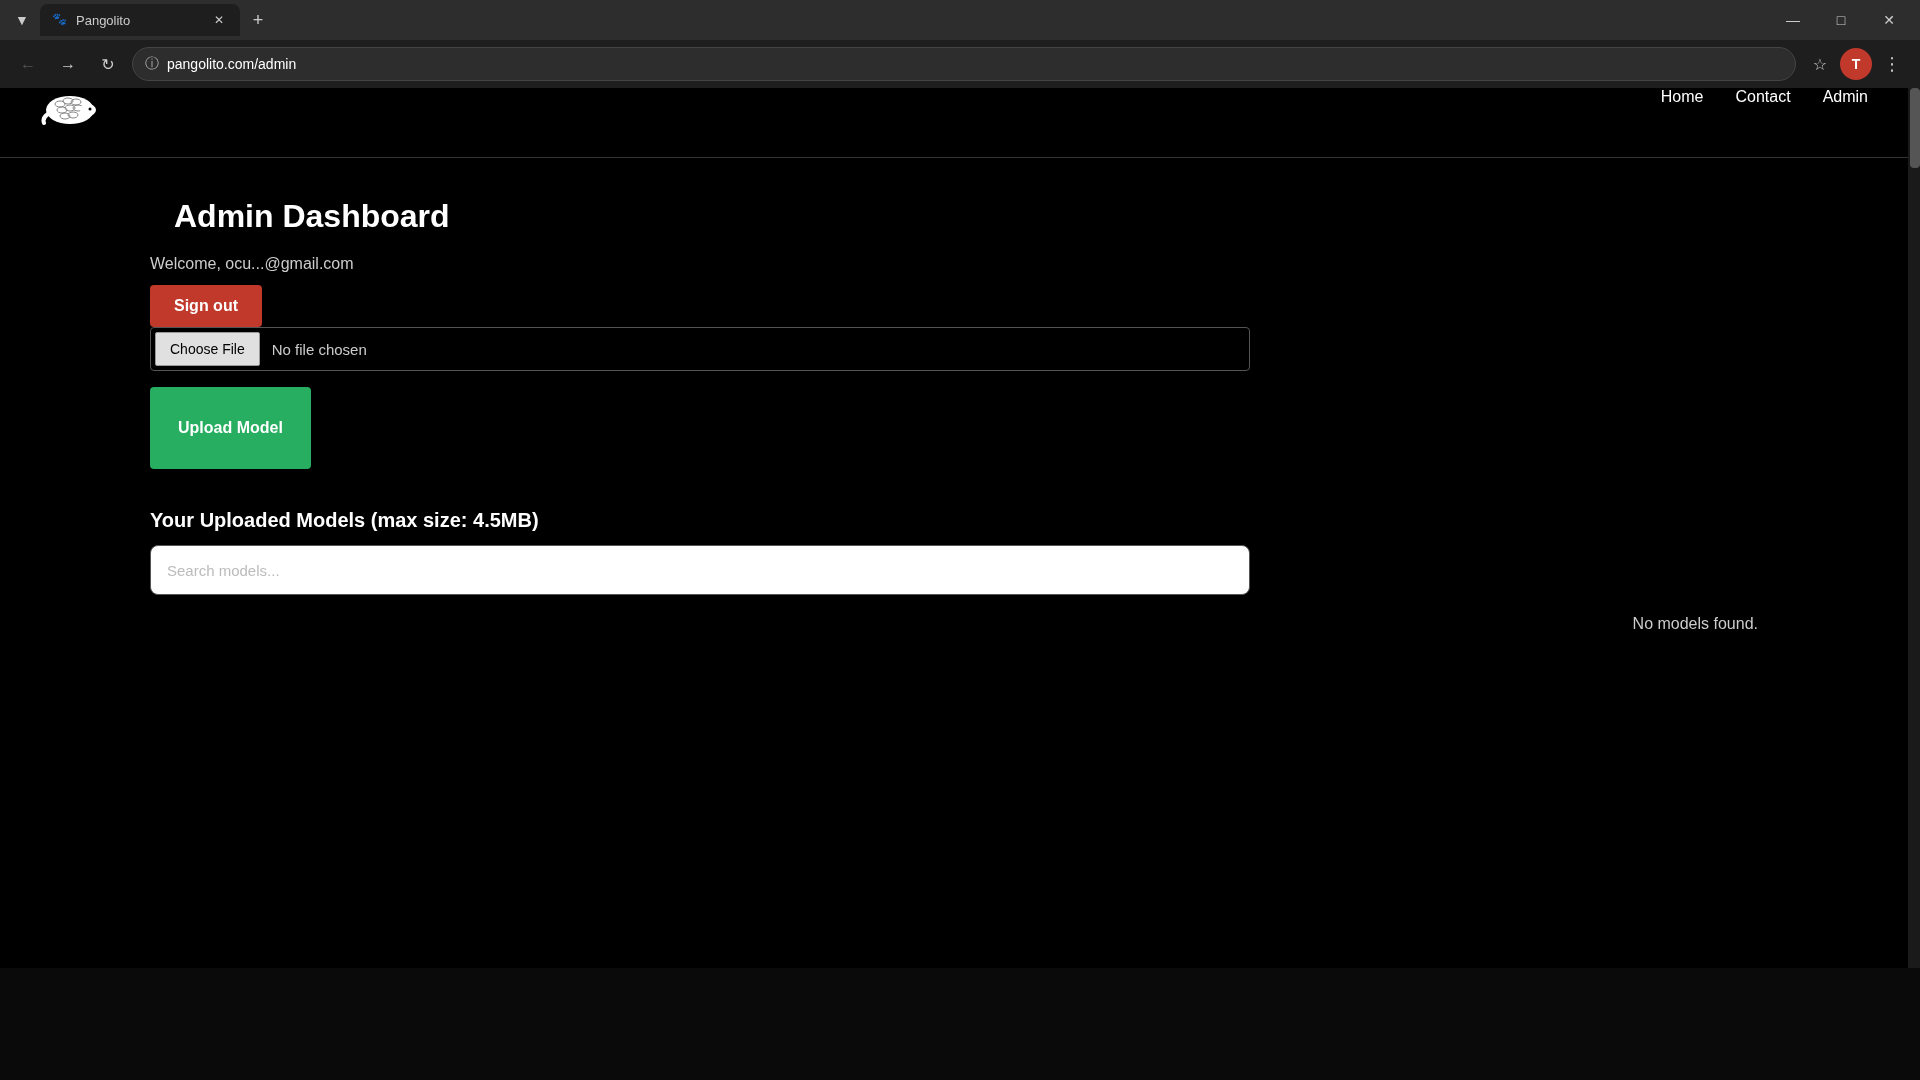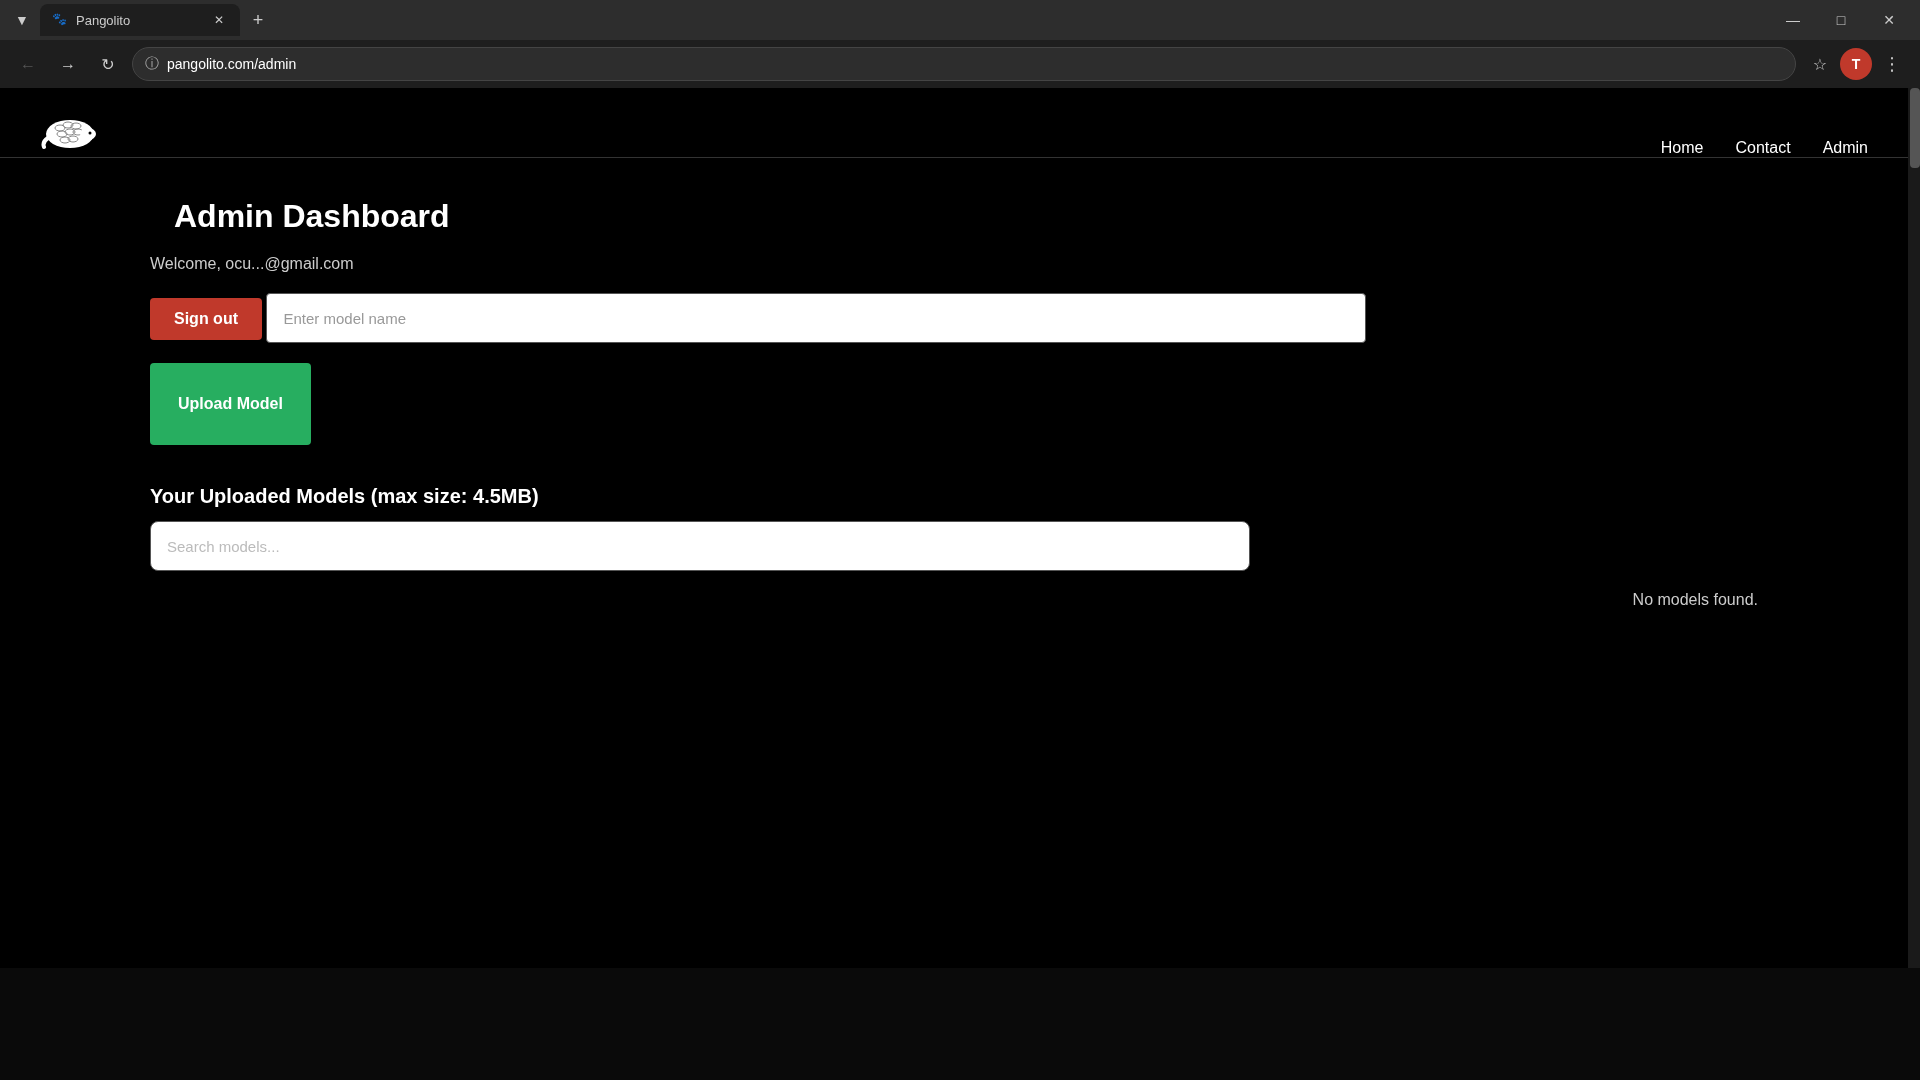--- a/index.html
+++ b/index.html
@@ -252,21 +252,21 @@
       min-height: 880px;
       width: calc(100% - 12px);
     }
 
     
     .site-navbar {
       background: #000;
       border-bottom: 1px solid #333;
       height: 70px;
       display: flex;
-      align-items: flex-end;
+      align-items: flex-start;
       padding: 0 40px;
     }
 
     .site-logo {
       display: flex;
       align-items: center;
       gap: 10px;
     }
 
     .logo-img {
@@ -297,21 +297,21 @@
       font-size: 32px;
       font-weight: bold;
       color: #fff;
       margin-bottom: 20px;
       margin-left: 24px;
     }
 
     .welcome-text {
       font-size: 16px;
       color: #ccc;
-      margin-bottom: 20px;
+      margin-bottom: 12px;
     }
 
     .sign-out-btn {
       background: #c0392b;
       color: #fff;
       border: none;
       padding: 12px 24px;
       border-radius: 4px;
       font-size: 16px;
       font-weight: bold;
@@ -485,23 +485,27 @@
 
     <main class="site-main">
 
       <h1 class="page-title">Admin Dashboard</h1>
 
       <p class="welcome-text">Welcome, ocu...@gmail.com</p>
 
       <button class="sign-out-btn">Sign out</button>
 
       
+      <div class="file-input-wrapper">
+        <button class="file-input-btn">Choose File</button>
+        <span class="file-input-text">No file chosen</span>
+
+      </div>
 
       
-      <input type="text" class="model-name-input" placeholder="Enter model name" style="">
 
       
       <div>
         <button class="upload-btn">Upload Model</button>
       </div>
 
       
       <h2 class="models-section-title">Your Uploaded Models (max size: 4.5MB)</h2>
 
       

